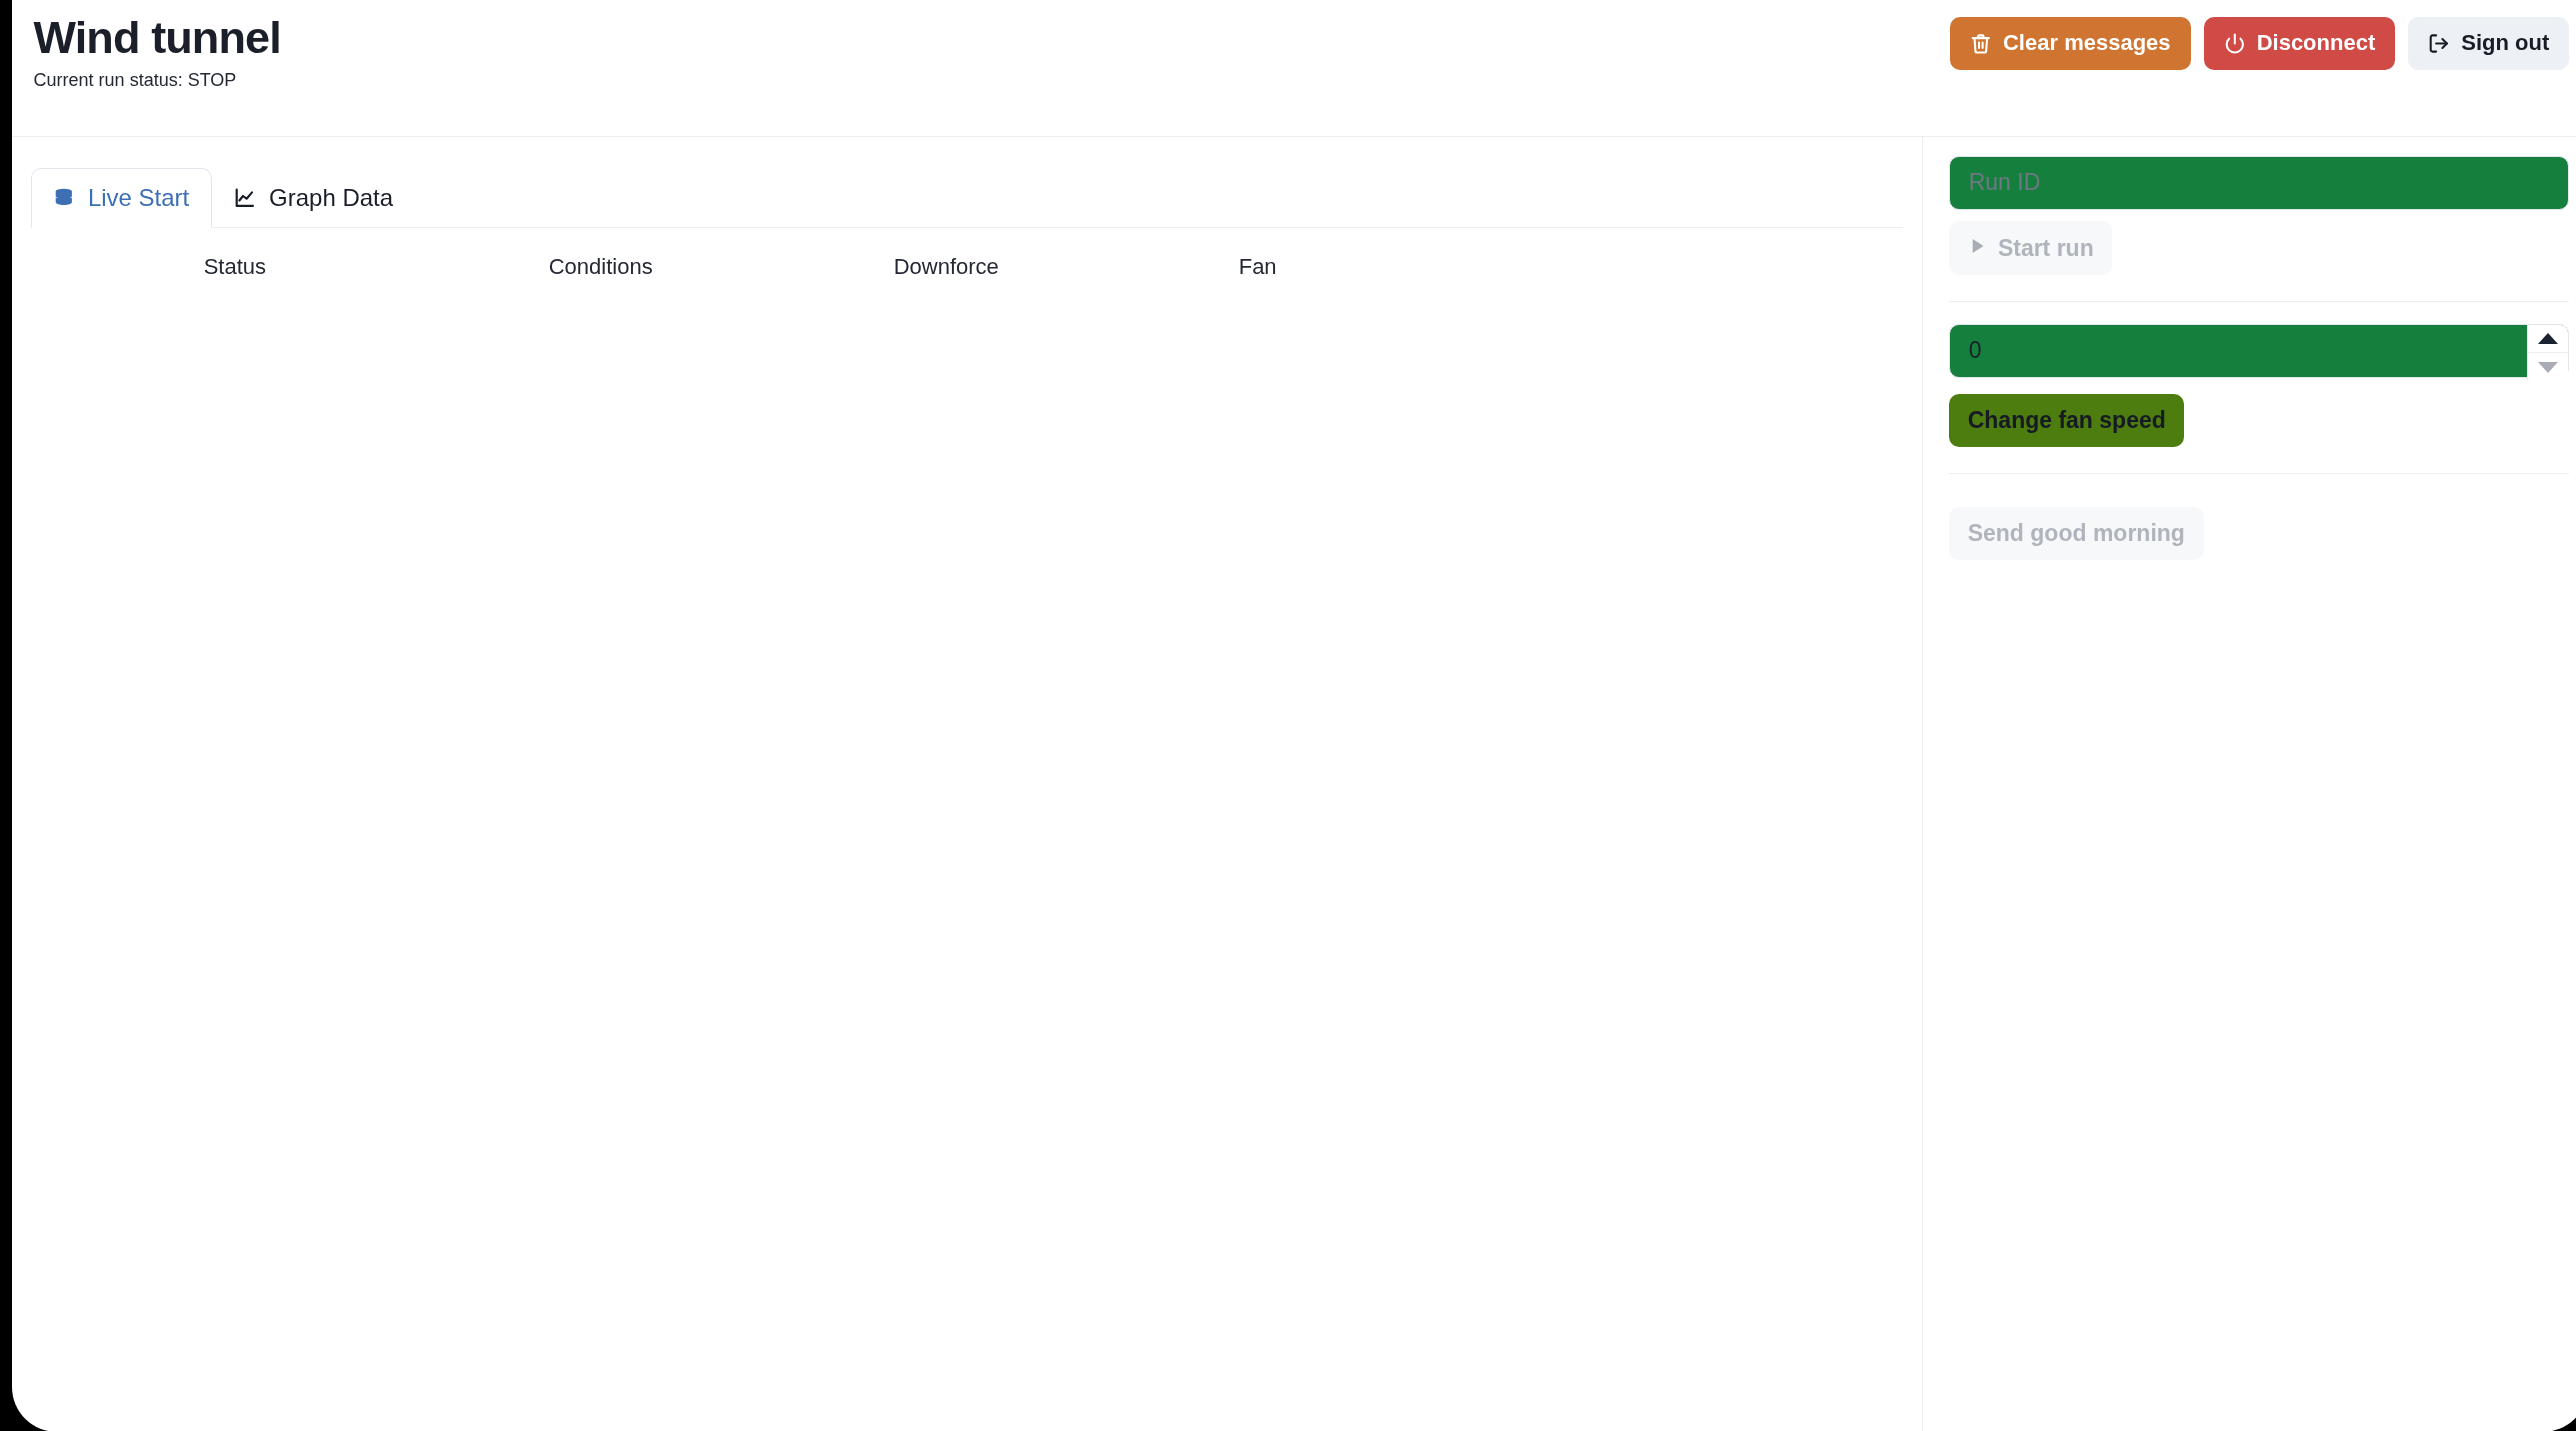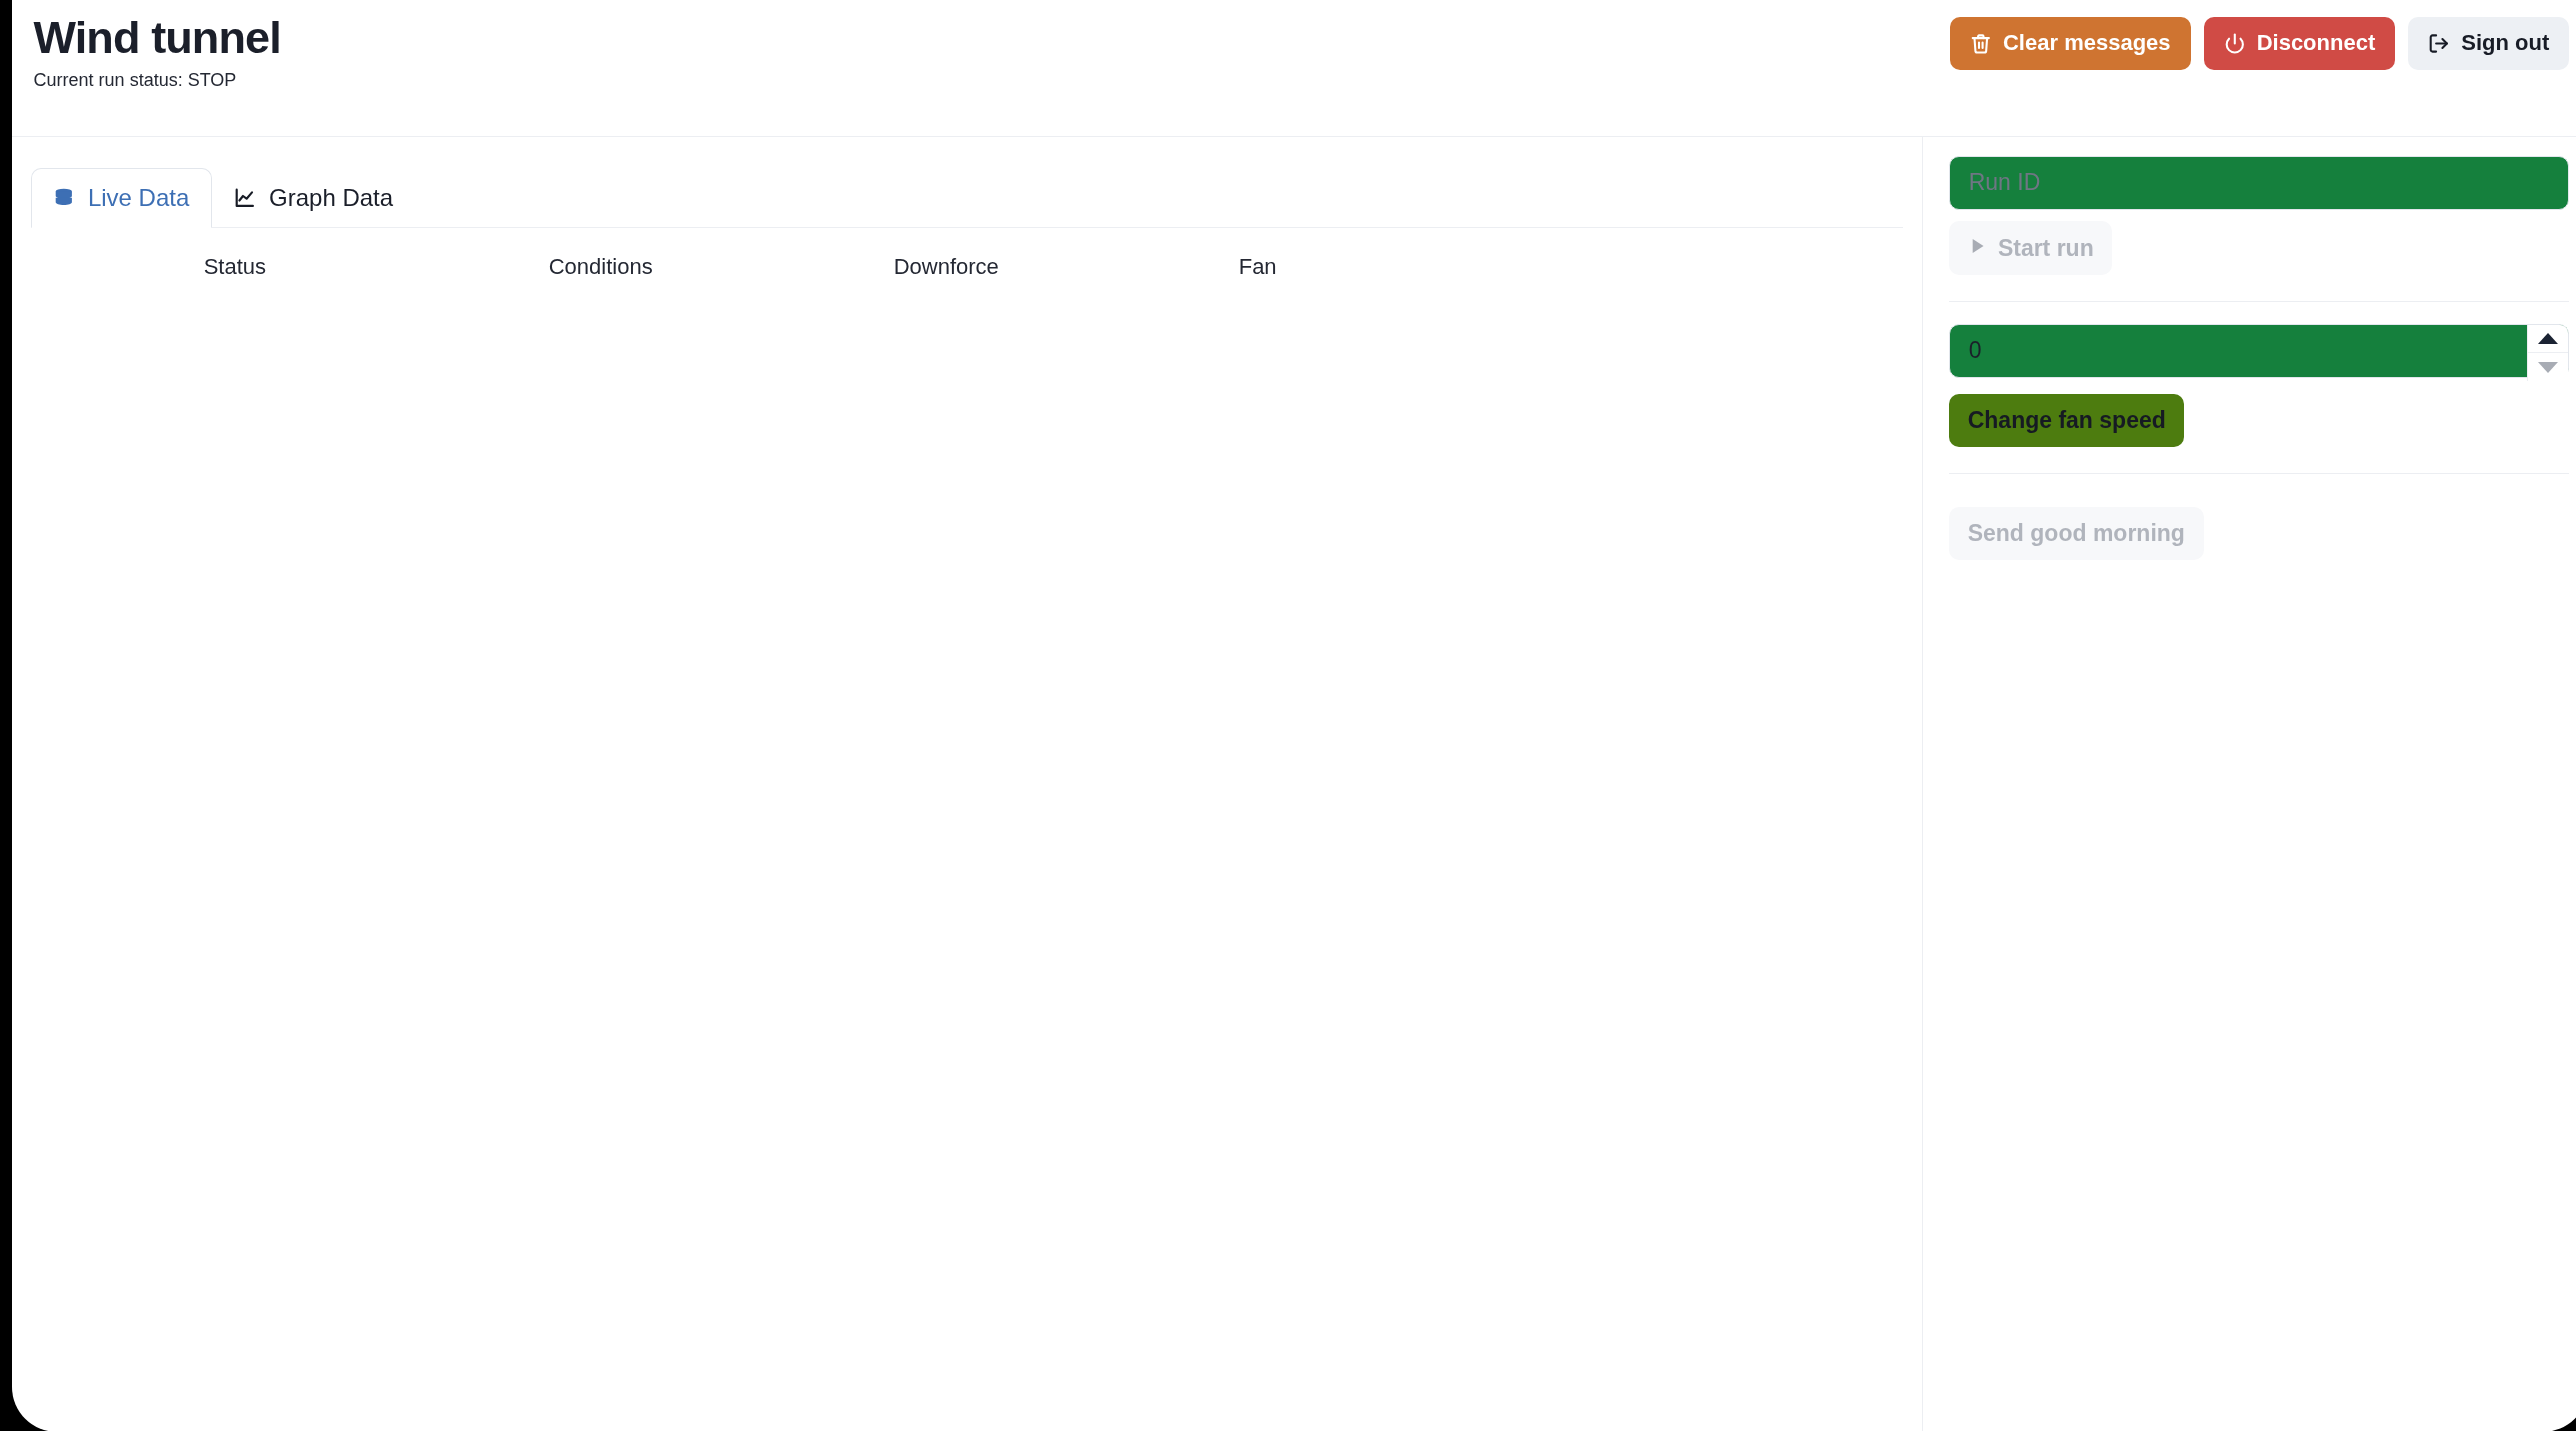--- a/index.html
+++ b/index.html
@@ -359,21 +359,21 @@
 
         <button class="tab active">
           <span class="ico">
             <svg width="21.6" height="21.6" viewBox="0 0 24 24" fill="none" stroke="#3d6fb4" stroke-width="2.4" stroke-linecap="round" stroke-linejoin="round">
               <ellipse cx="12" cy="5" rx="9" ry="3" fill="#3d6fb4" stroke="none"></ellipse>
               <path d="M3 5v5c0 1.66 4.03 3 9 3s9-1.34 9-3V5" fill="#3d6fb4" stroke="none"></path>
               <path d="M3 12v5c0 1.66 4.03 3 9 3s9-1.34 9-3v-5" fill="#3d6fb4" stroke="none"></path>
               <path d="M3 5v14c0 1.66 4.03 3 9 3s9-1.34 9-3V5" stroke="#ffffff" stroke-width="1.4" fill="none" opacity="0"></path>
             </svg>
           </span>
-          <span>Live Data</span>
+          <span>Live Start</span>
         </button>
 
         <button class="tab">
           <span class="ico">
             <svg width="21.6" height="21.6" viewBox="0 0 24 24" fill="none" stroke="#181c26" stroke-width="2.4" stroke-linecap="round" stroke-linejoin="round">
               <path d="M3 3v18h18"></path>
               <polyline points="6 15 10 10 14 13 20 6"></polyline>
             </svg>
           </span>
           <span>Graph Data</span>

